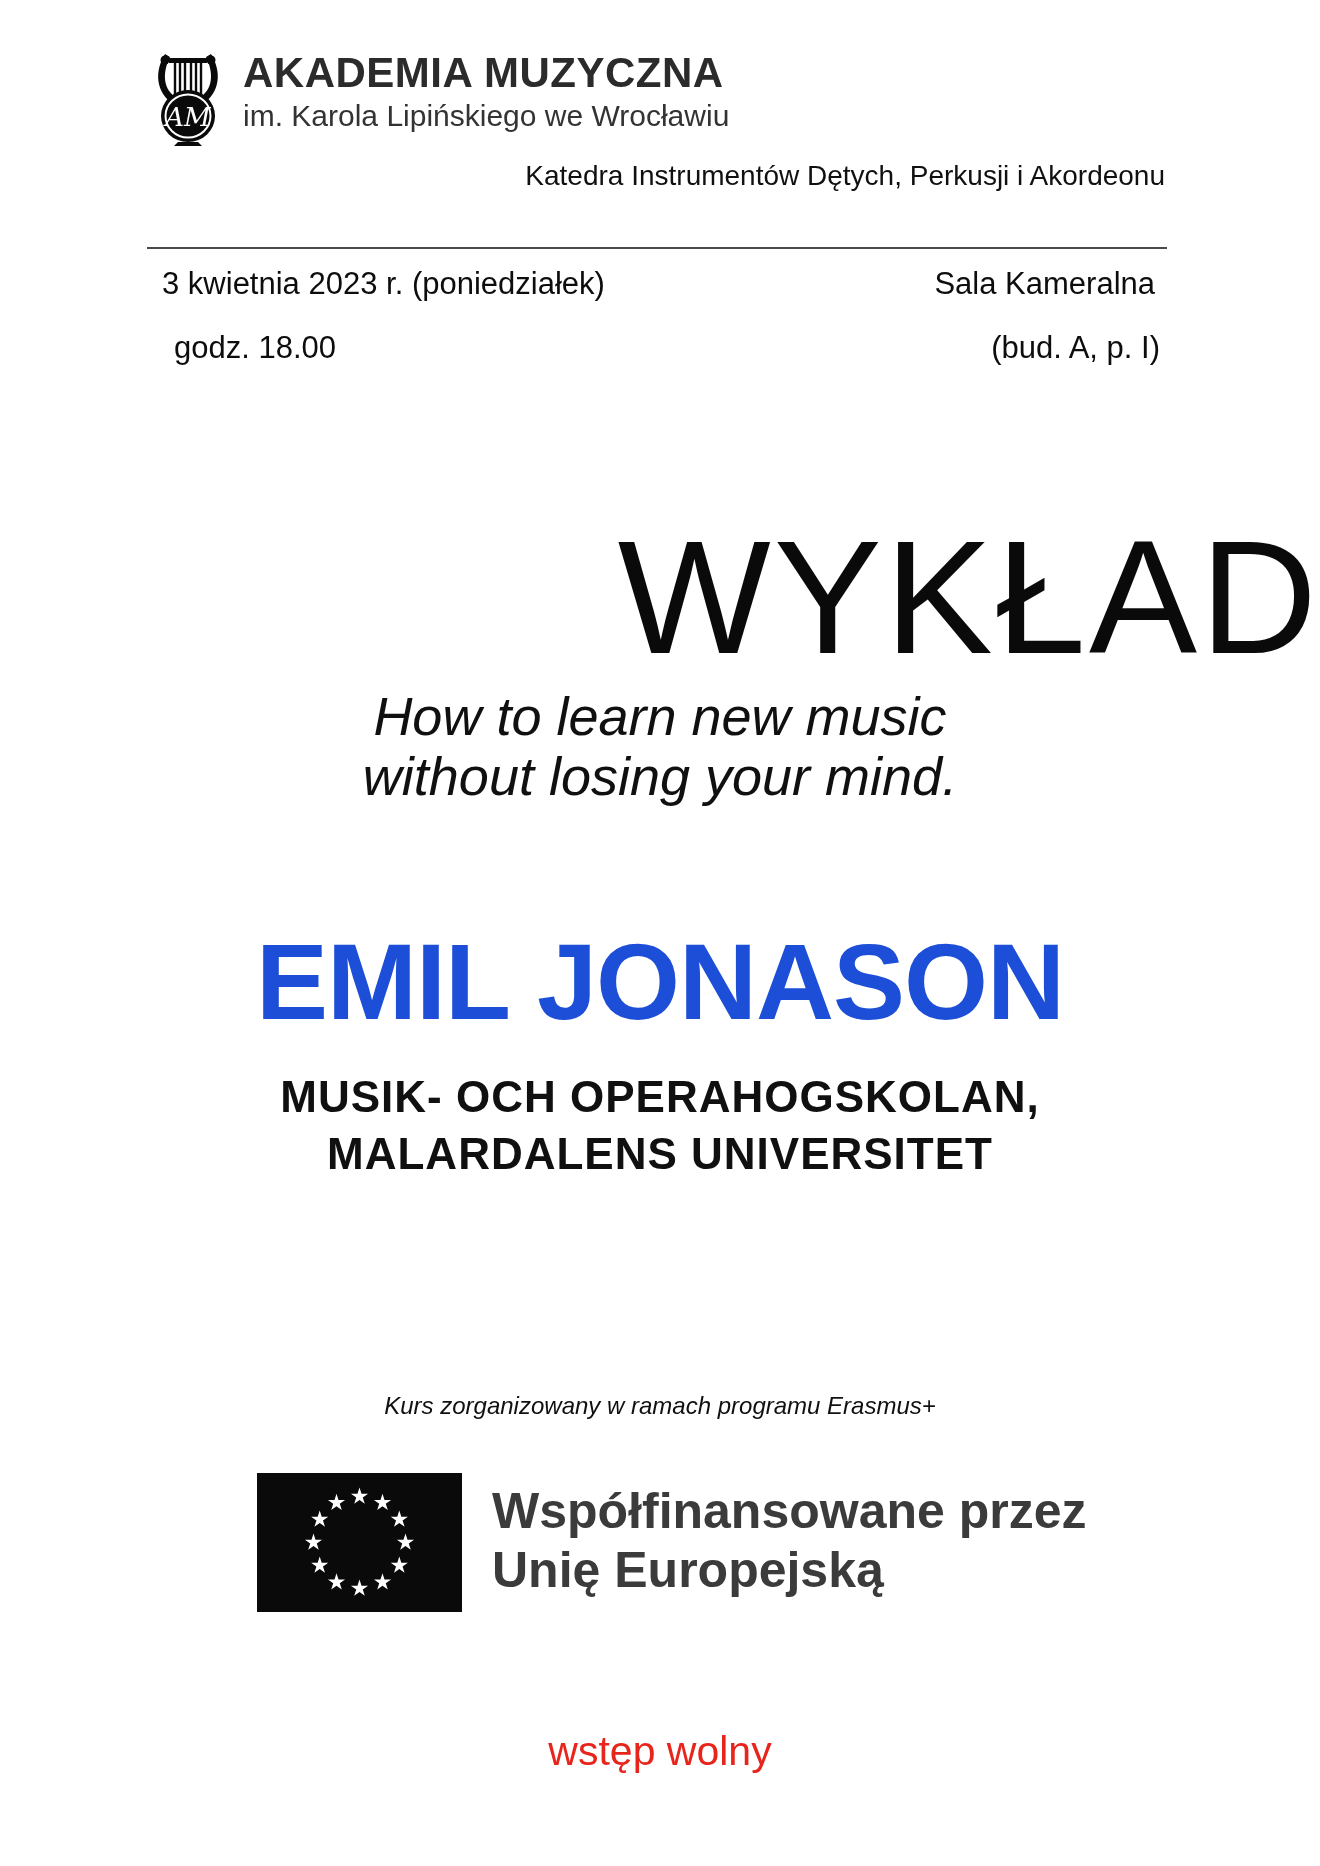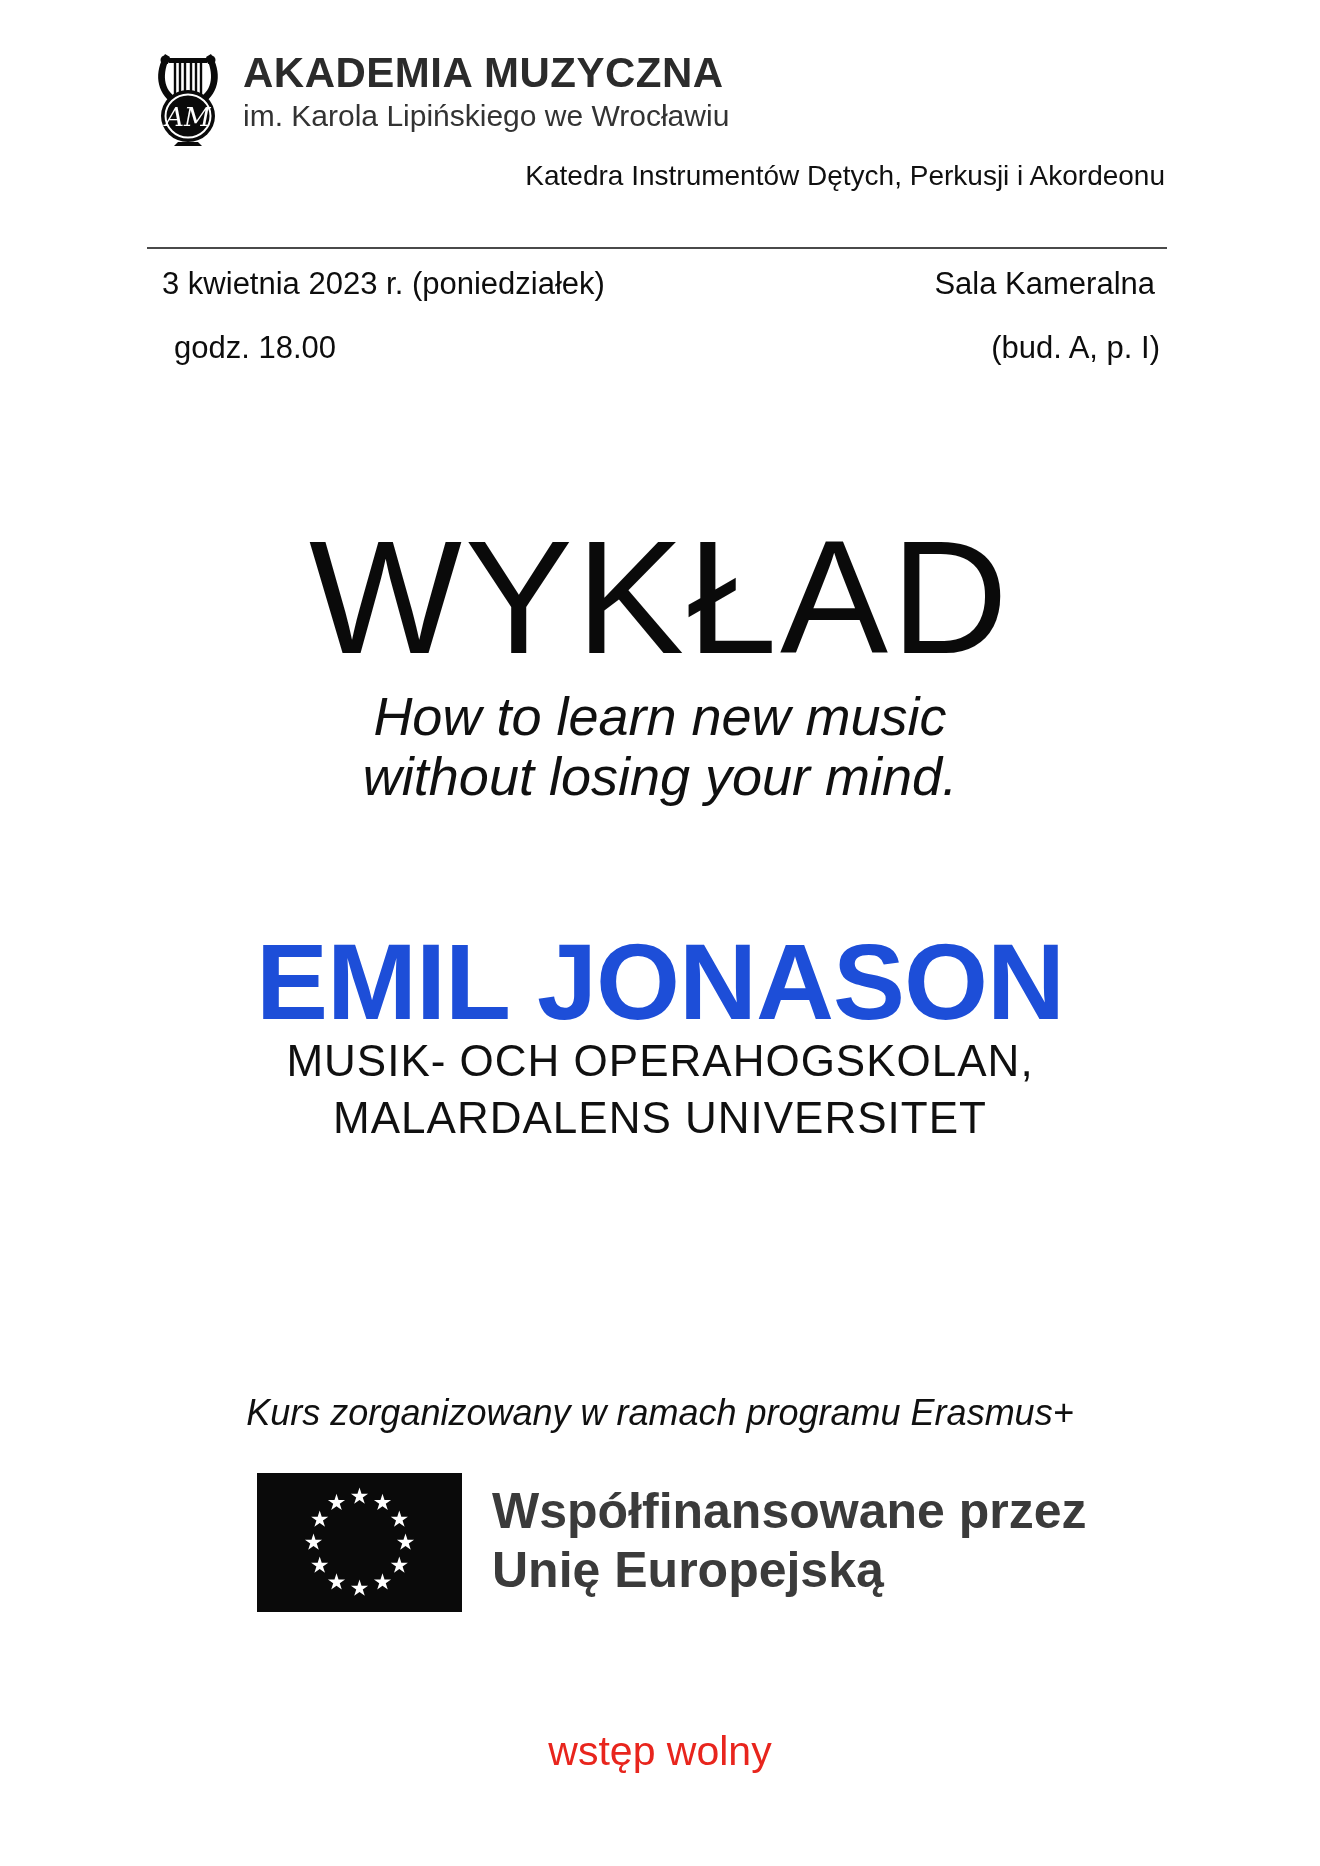--- a/index.html
+++ b/index.html
@@ -60,21 +60,21 @@
 
   .info-left-1 { position: absolute; left: 162px; top: 266px; font-size: 31px; color: #0d0d0d; }
   .info-left-2 { position: absolute; left: 162px; top: 330px; font-size: 31px; color: #0d0d0d; margin-left: 12px; }
   .info-right-1 { position: absolute; right: 165px; top: 266px; font-size: 31px; color: #0d0d0d; }
   .info-right-2 { position: absolute; right: 160px; top: 330px; font-size: 31px; color: #0d0d0d; }
 
   .lecture-title {
     position: absolute;
     left: 0; right: 0;
     top: 516px;
-    text-align: center;
+    text-align: right;
     font-size: 162px;
     font-weight: 400;
     letter-spacing: 3px;
     line-height: 1.0;
     color: #0a0a0a;
     white-space: nowrap;
   }
 
   .lecture-subtitle {
     position: absolute;
@@ -96,35 +96,36 @@
     font-weight: 700;
     letter-spacing: -1px;
     line-height: 1.0;
     color: #1d4ed8;
     white-space: nowrap;
   }
 
   .affiliation {
     position: absolute;
     left: 0; right: 0;
-    top: 1032px;
+    top: 1068px;
     text-align: center;
     font-size: 44px;
     letter-spacing: 1px;
     line-height: 1.3;
     color: #101010;
+    font-weight: bold;
   }
 
   .program-note {
     position: absolute;
     left: 0; right: 0;
     top: 1392px;
     text-align: center;
     font-style: italic;
-    font-size: 36px;
+    font-size: 24px;
     color: #101010;
   }
 
   .eu-flag {
     position: absolute;
     left: 257px;
     top: 1473px;
     width: 205px;
     height: 139px;
   }

